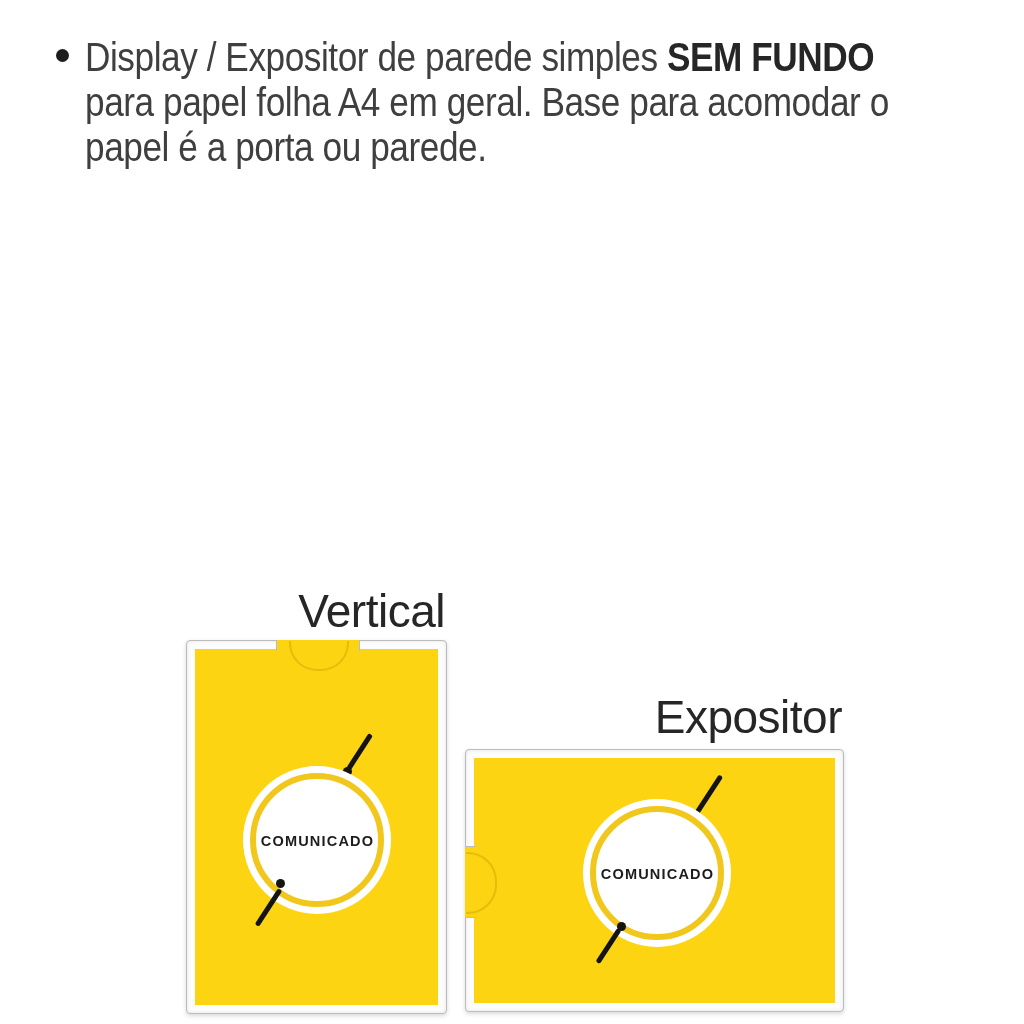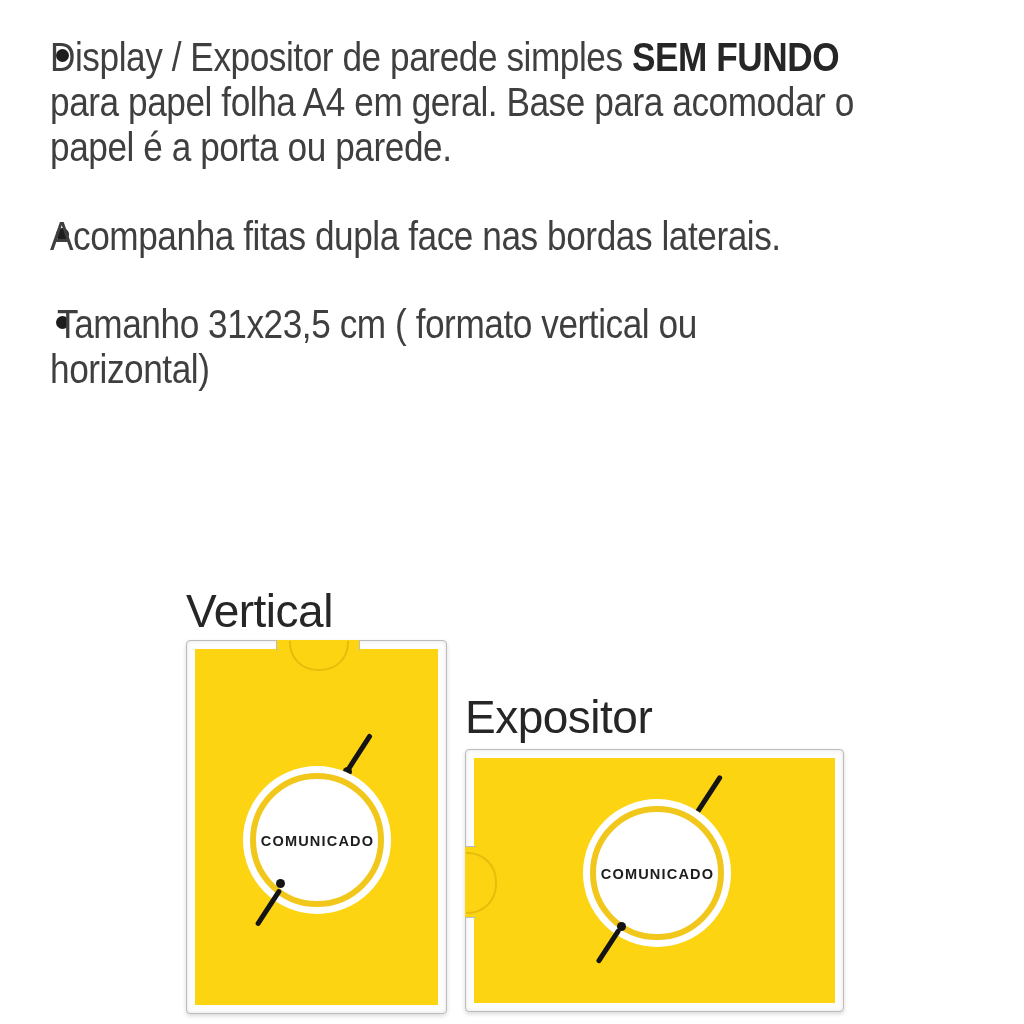--- a/index.html
+++ b/index.html
@@ -6,27 +6,27 @@
   .canvas{
     position:relative;width:1024px;height:1024px;background:#fff;overflow:hidden;
     font-family:"Liberation Sans","DejaVu Sans",sans-serif;
   }
   
   .bullet{position:absolute;left:50px;color:var(--body-text,#3f3f3f);}
   .b-dot{
     position:absolute;left:6px;top:14px;width:13px;height:13px;border-radius:50%;
     background:var(--ink,#1d1d1d);
   }
-  .b-lines{font-size:40px;line-height:45px;letter-spacing:-0.5px;}
+  .b-lines{margin-left:35px;font-size:40px;line-height:45px;letter-spacing:-0.5px;}
   .b-line{white-space:nowrap;transform:scaleX(0.88);transform-origin:0 50%;}
   .b-line b{font-weight:bold;color:#262626;}
   .indent{padding-left:8px;}
   
   .fig-title{
-    position:absolute;text-align:left;font-size:46px;line-height:46px;
+    position:absolute;text-align:right;font-size:46px;line-height:46px;
     color:var(--title-text,#262626);letter-spacing:-0.5px;
   }
   #title-vertical{left:186px;top:588px;width:259px;}
   #title-horizontal{left:465px;top:694px;width:377px;}
   
   .frame{
     position:absolute;background:var(--frame-fill,#fdfdfd);
     border:1px solid var(--frame-border,#bcbcbc);border-radius:4px;
     box-shadow:0 2px 4px rgba(0,0,0,0.15), inset 0 0 4px rgba(0,0,0,0.10);
   }
@@ -92,34 +92,21 @@
 
   <div class="bullet" style="top:35px;">
     <span class="b-dot"></span>
     <div class="b-lines">
       <div class="b-line"><span>Display / Expositor de parede simples </span><b>SEM FUNDO</b></div>
       <div class="b-line">para papel folha A4 em geral. Base para acomodar o</div>
       <div class="b-line">papel é a porta ou parede.</div>
     </div>
   </div>
 
-  <div class="bullet" style="top:214px;">
-    <span class="b-dot"></span>
-    <div class="b-lines">
-      <div class="b-line">Acompanha fitas dupla face nas bordas laterais.</div>
-    </div>
-  </div>
 
-  <div class="bullet" style="top:302px;">
-    <span class="b-dot"></span>
-    <div class="b-lines">
-      <div class="b-line indent">Tamanho 31x23,5 cm ( formato vertical ou</div>
-      <div class="b-line">horizontal)</div>
-    </div>
-  </div>
 
 
   <div class="fig-title" id="title-vertical">Vertical</div>
   <div class="frame" id="frame-vertical">
     <div class="paper">
       <div class="slash-seg" id="v-seg-up"></div>
       <div class="slash-dot" id="v-dot-up"></div>
       <div class="poster-circle" id="v-circle">
         <div class="poster-ring">
           <span class="poster-text">COMUNICADO</span>

